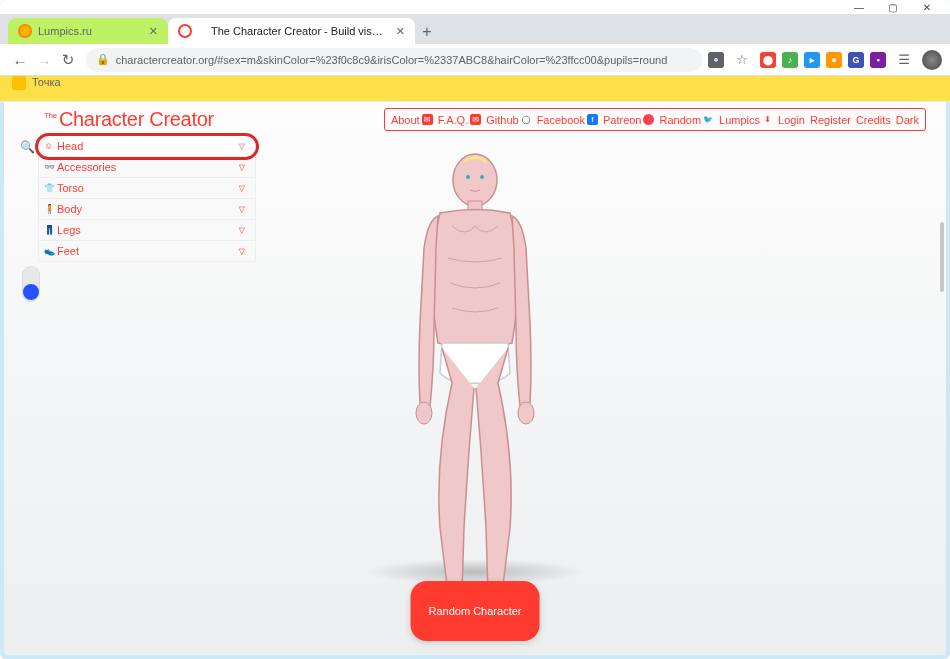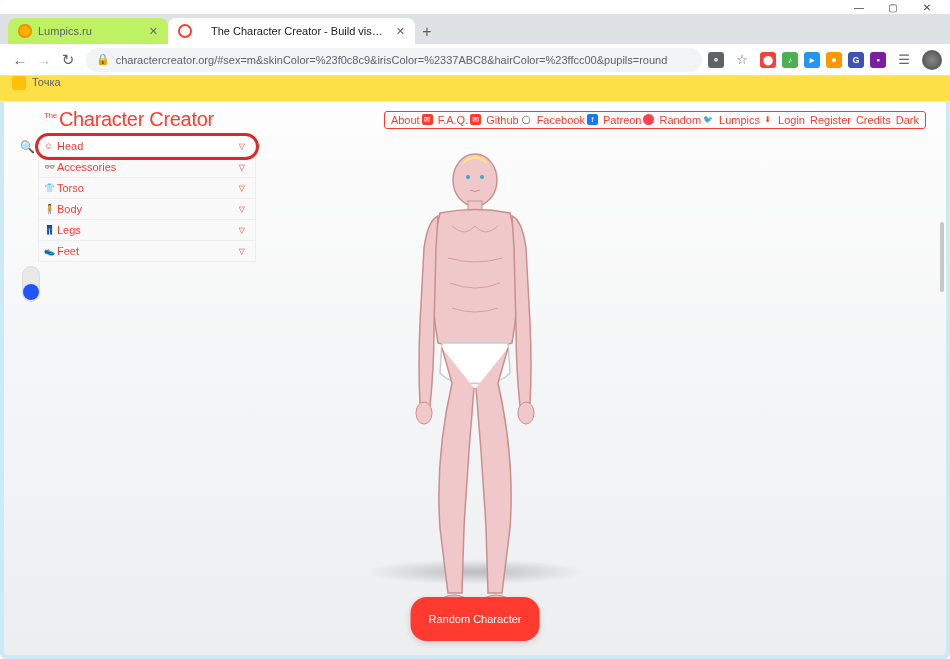--- a/index.html
+++ b/index.html
@@ -26,21 +26,21 @@
 .ext-icons { display: flex; align-items: center; gap: 6px; }
 .ext-icons .ext { width: 16px; height: 16px; border-radius: 3px; font-size: 9px; display:flex;align-items:center;justify-content:center;color:#fff;font-weight:bold; }
 .e1{background:#5f6368;} .e3{background:#f44336;} .e4{background:#4caf50;} .e5{background:#2196f3;} .e6{background:#ff9800;} .e7{background:#3f51b5;} .e8{background:#7b1fa2;}
 .avatar { width: 20px; height: 20px; border-radius: 50%; background: radial-gradient(circle,#888,#444); }
 
 .bookmarks { height: 26px; background: #fde047; display: flex; align-items: flex-start; padding: 0 12px; font-size: 11px; color: #5f6368; border-bottom: 1px solid #ebebeb; }
 .bookmarks .bm-ico { width: 14px; height: 14px; background: #ffc107; border-radius: 2px; margin-right: 6px; }
 
 .page { position: absolute; top: 102px; left: 4px; right: 4px; bottom: 4px; background: linear-gradient(180deg,#fdfdfd 0%,#eceef0 100%); border-radius: 0 0 4px 4px; overflow: hidden; }
 
-.app-header { display: flex; align-items: center; justify-content: space-between; padding: 6px 10px 2px 40px; }
+.app-header { display: flex; justify-content: space-between; padding: 6px 10px 2px 40px; }
 .logo { font-size: 20px; color: #ff3b30; font-weight: 400; letter-spacing: -0.3px; }
 .logo .the { font-size: 8px; vertical-align: super; margin-right: 2px; }
 .topnav { display: flex; align-items: center; gap: 3px; border: 1px solid #ff3b30; border-radius: 3px; padding: 2px 5px; font-size: 11px; margin-right: 10px; }
 .topnav a { color: #ff3b30; text-decoration: none; display: flex; align-items: center; gap: 2px; padding: 0 1px; }
 .tn-ico { width: 11px; height: 11px; display:inline-flex;align-items:center;justify-content:center; border-radius:2px;font-size:8px; }
 .tn-red{background:#ff3b30;color:#fff;}
 .tn-blue{background:#1877f2;color:#fff;}
 .tn-pat{background:#ff424d;border-radius:50%;}
 
 .sidebar { position: absolute; top: 34px; left: 34px; width: 218px; z-index: 10; }
@@ -48,21 +48,21 @@
 .cat-head { background: #ff3b30; color: #fff; text-align: center; font-size: 11px; padding: 4px 0; border-radius: 2px 2px 0 0; }
 .cat-item { background: #f9f9f9; border: 1px solid #eee; border-top:none; display: flex; align-items: center; justify-content: space-between; padding: 4px 10px 4px 18px; font-size: 11px; color: #ff3b30; position: relative; }
 .cat-item .chev { font-size: 8px; color: #ff3b30; }
 .cat-item.highlighted { outline: 3px solid #db2828; border-radius: 12px; z-index: 5; background:#fff; }
 .cat-item .cat-ico { position: absolute; left: 5px; font-size: 9px; color: #ff3b30; }
 
 .canvas-area { position: absolute; top: 10px; left: 0; right: 0; bottom: 0; display: flex; justify-content: center; }
 .shadow { position: absolute; bottom: 70px; left: 50%; transform: translateX(-50%); width: 220px; height: 26px; background: radial-gradient(ellipse, rgba(0,0,0,0.22) 0%, transparent 70%); border-radius: 50%; }
 .character { position: absolute; top: 36px; left: 50%; transform: translateX(-50%); }
 
-.random-btn { position: absolute; bottom: 14px; left: 50%; transform: translateX(-50%); background: #ff3b30; color: #fff; border: none; border-radius: 16px; padding: 16px 18px; font-size: 11px; font-weight: 500; box-shadow: 0 2px 6px rgba(0,0,0,0.15); }
+.random-btn { position: absolute; bottom: 14px; left: 50%; transform: translateX(-50%); background: #ff3b30; color: #fff; border: none; border-radius: 16px; padding: 24px 18px; font-size: 11px; font-weight: 500; box-shadow: 0 2px 6px rgba(0,0,0,0.15); }
 
 .sex-toggle { position: absolute; top: 164px; left: 18px; width: 18px; height: 36px; background: #e8e8e8; border-radius: 10px; border:1px solid #ddd; }
 .sex-toggle .knob { width: 16px; height: 16px; background: #2253ff; border-radius: 50%; position: absolute; bottom: 1px; left: 0px; }
 
 .scroll-track { position:absolute; right:2px; top:120px; bottom:10px; width:4px; background:transparent;}
 .scroll-thumb { width:4px; height:70px; background:#c7c7c7; border-radius:2px; }
 </style>
 </head>
 <body>
 

